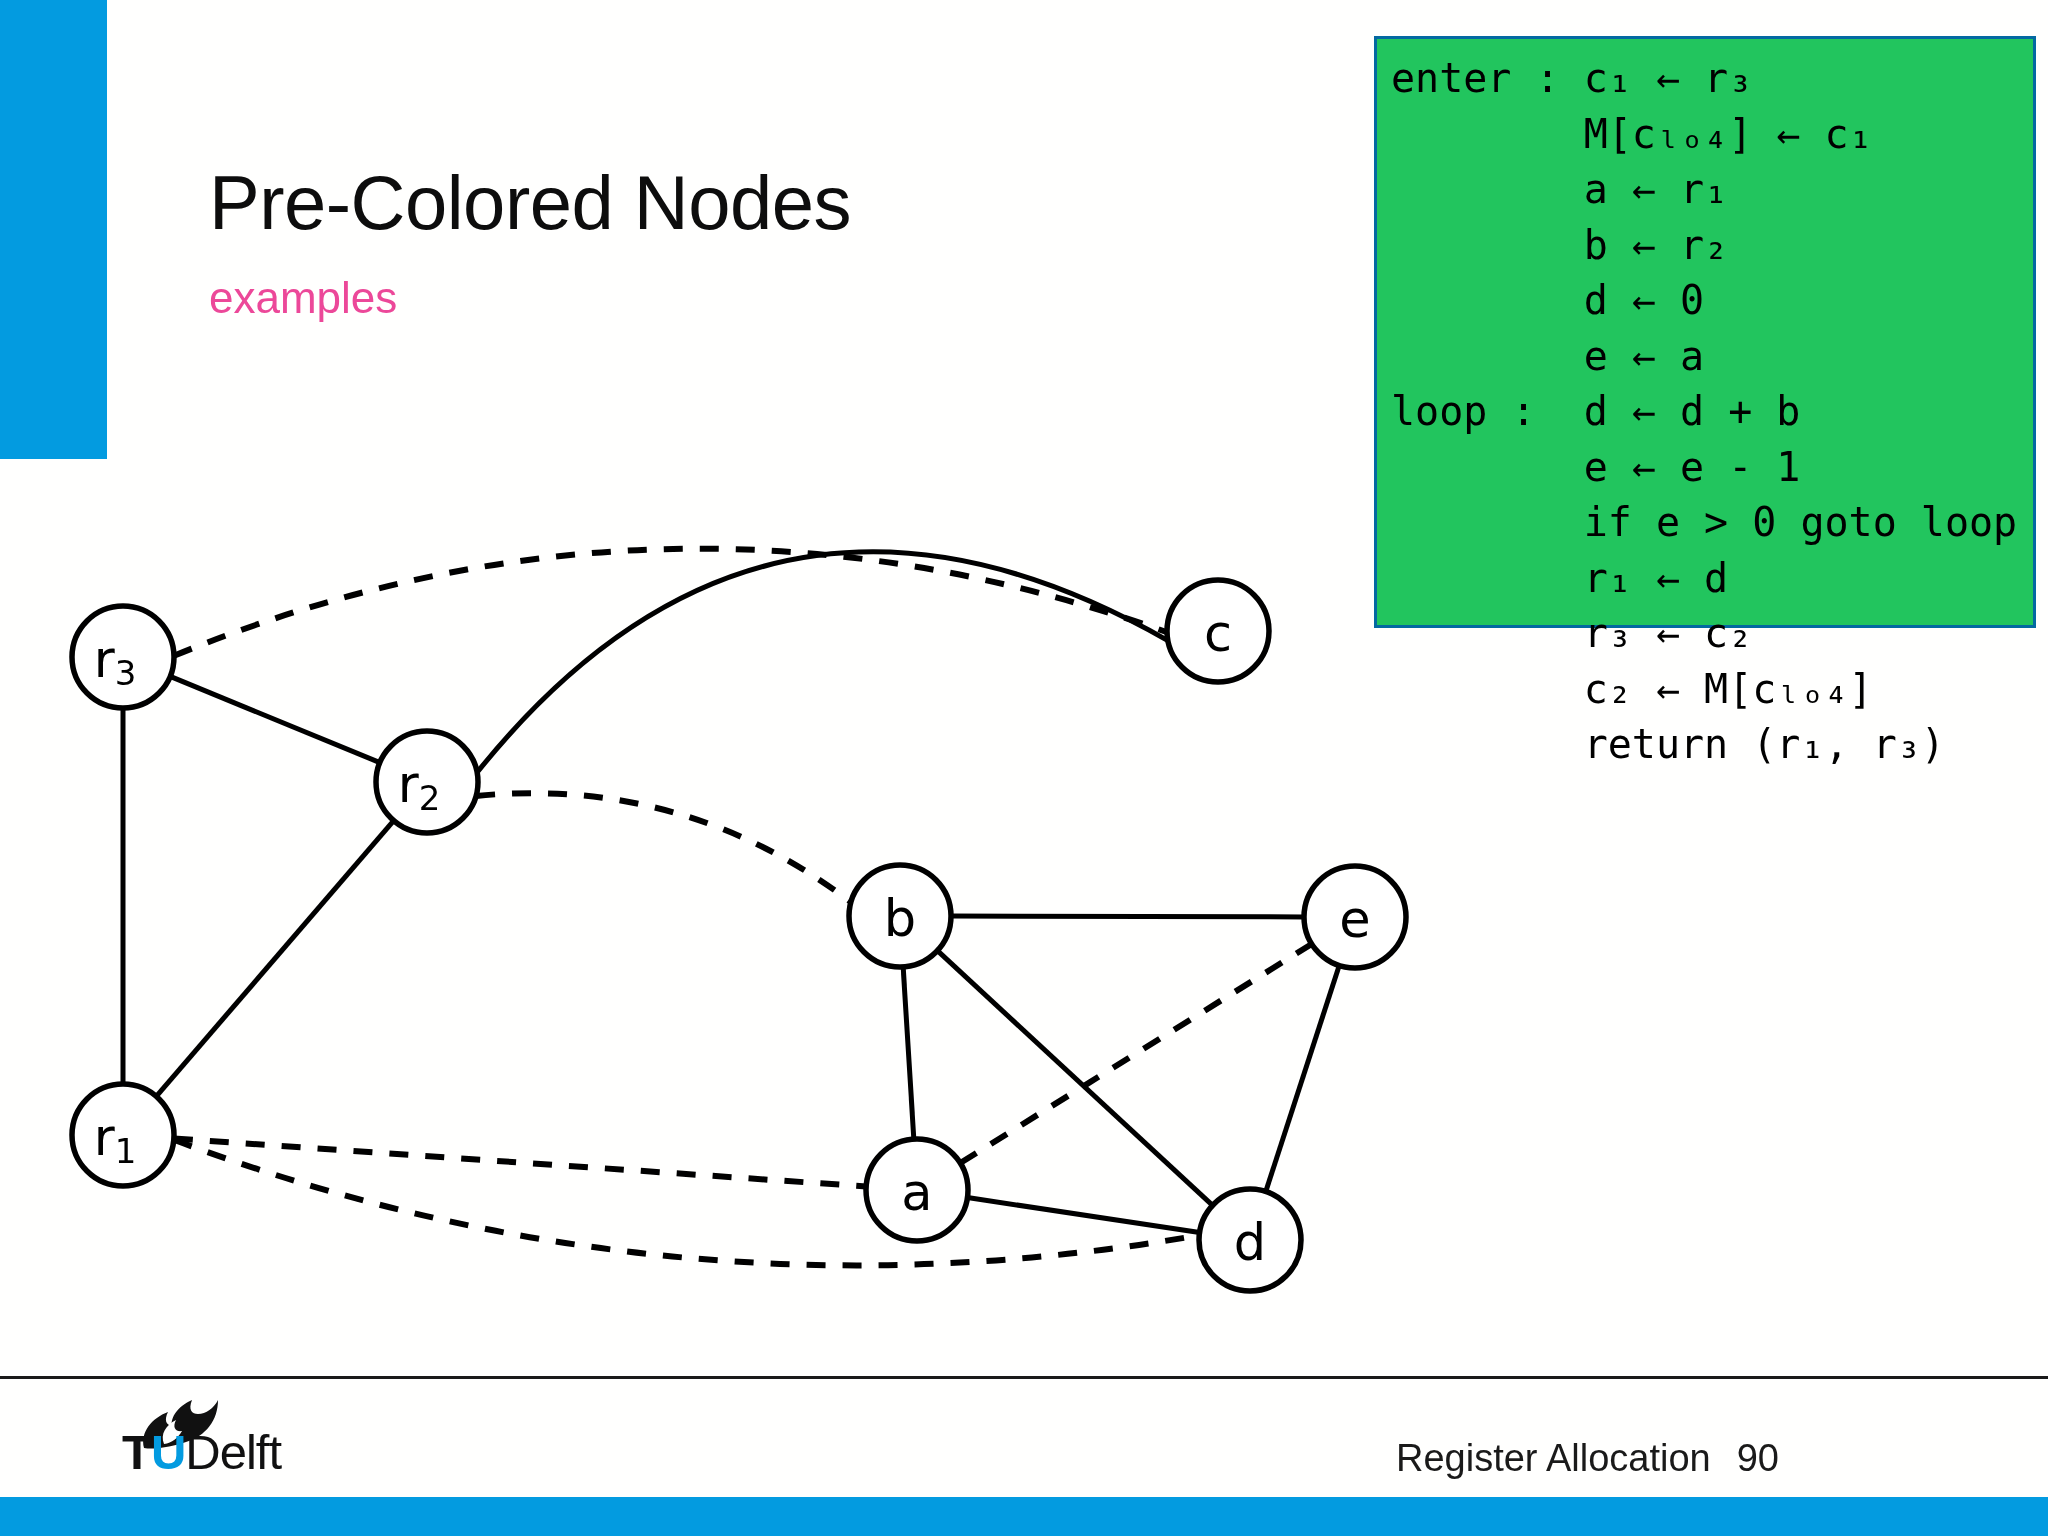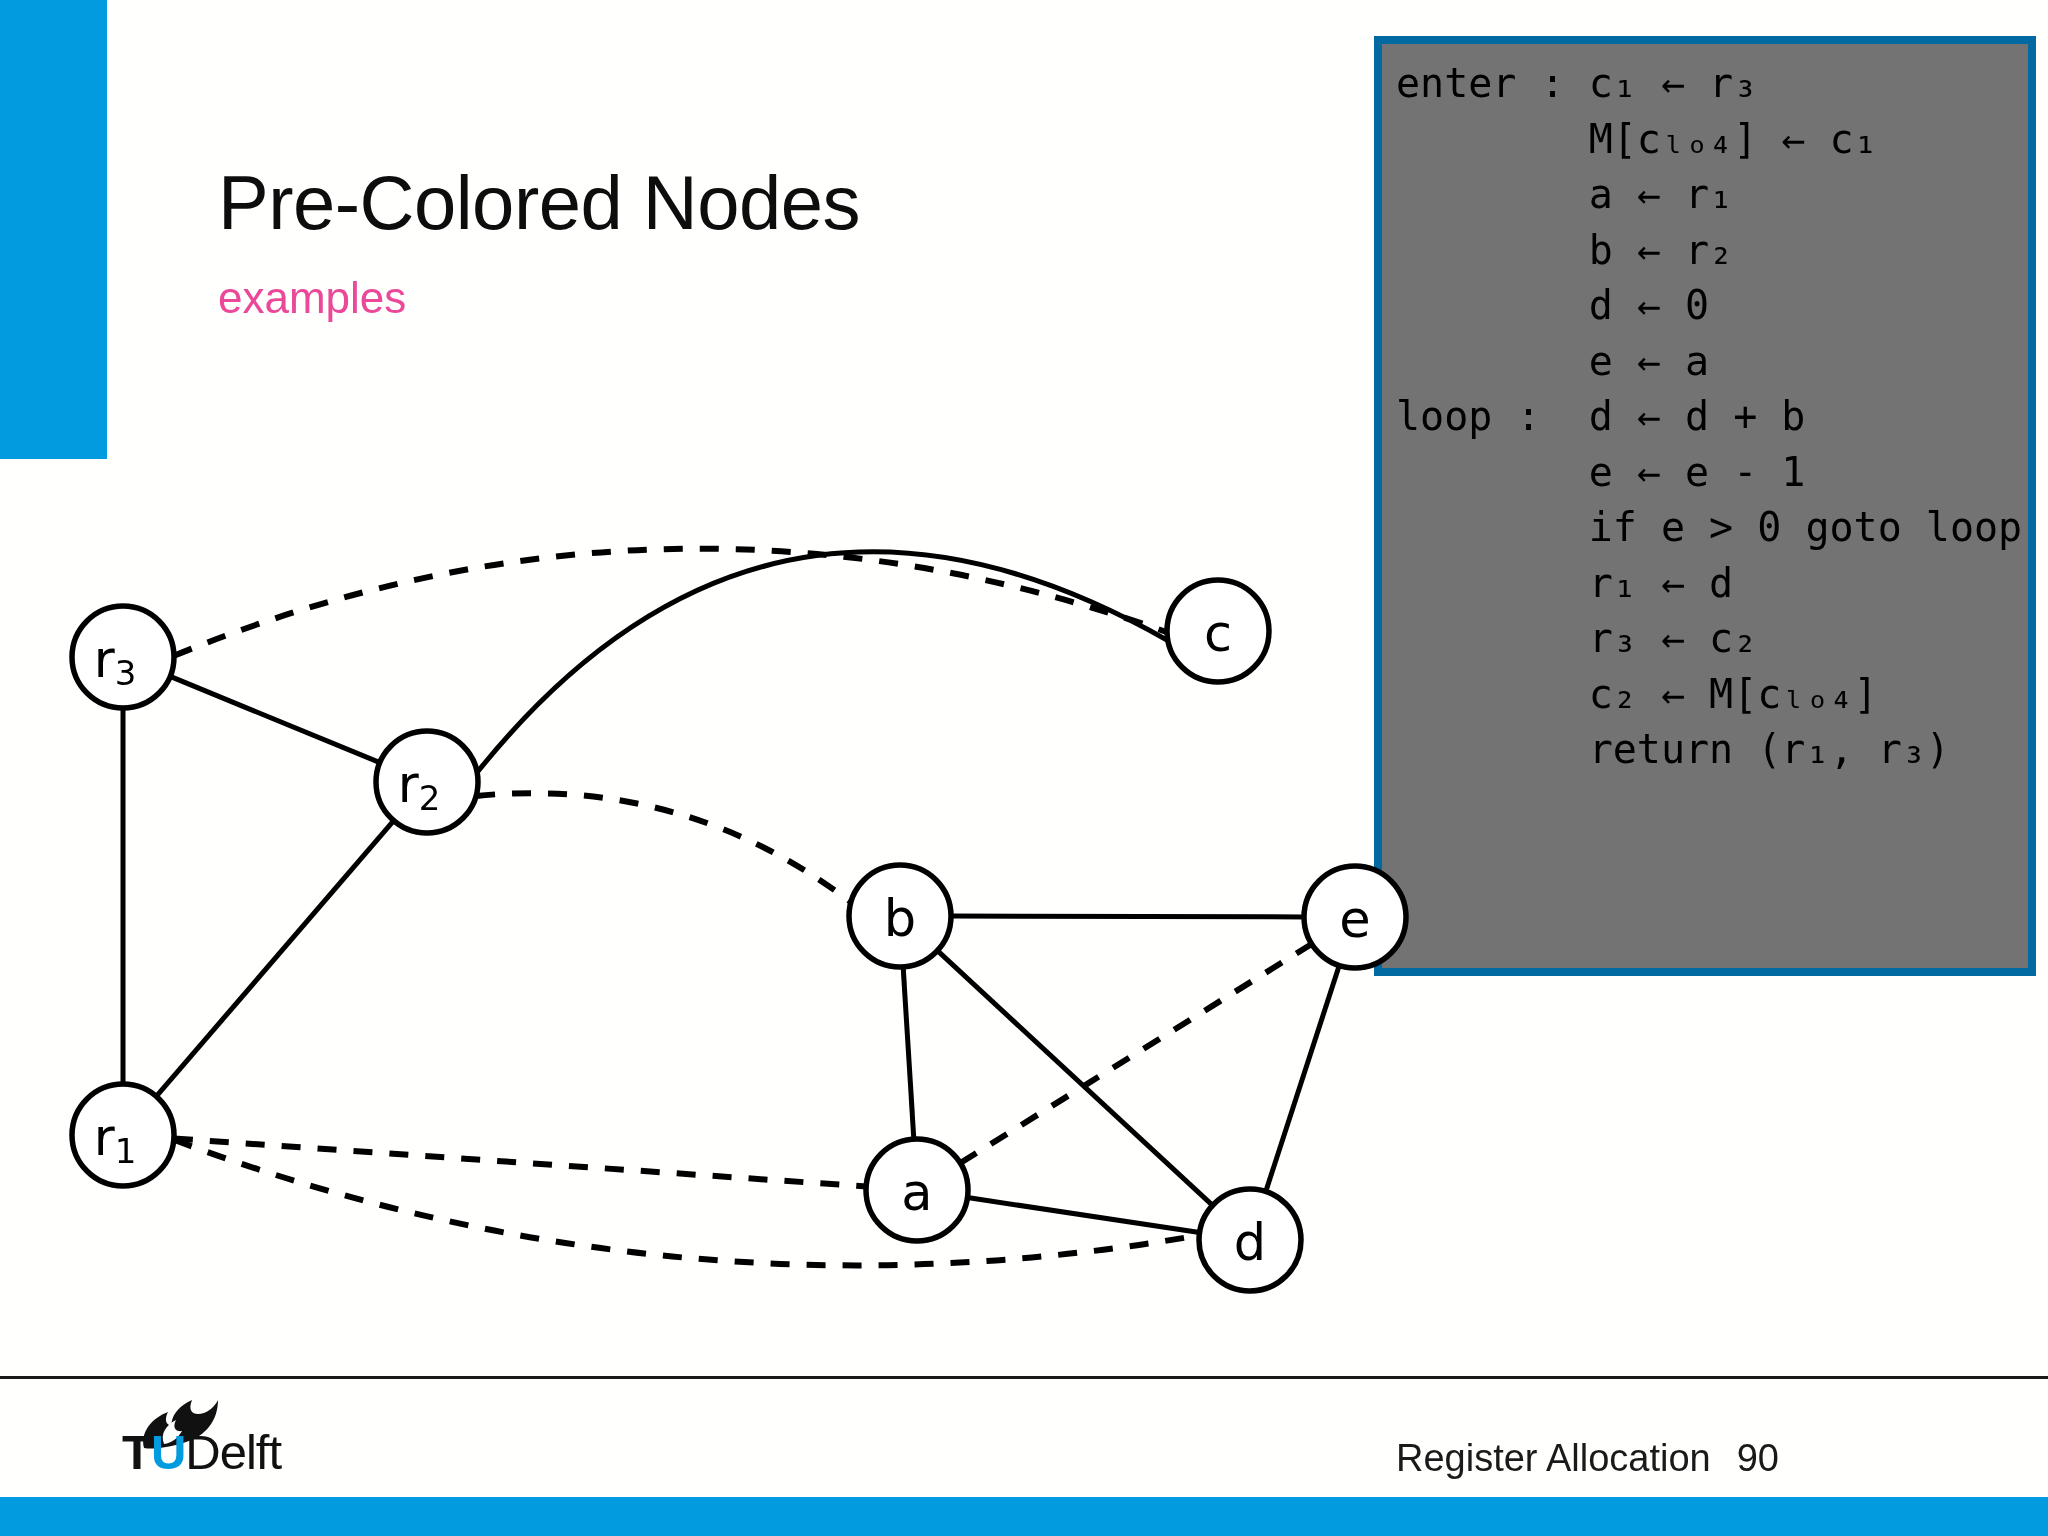--- a/index.html
+++ b/index.html
@@ -22,21 +22,21 @@
     left: 0;
     top: 0;
     width: 107px;
     height: 459px;
     background: #039BE0;
   }
 
   
   #title-block {
     position: absolute;
-    left: 218px;
+    left: 209px;
     top: 160px;
     width: 1000px;
   }
   #slide-title {
     font-size: 76px;
     line-height: 86px;
     color: #0d0d0d;
     font-weight: normal;
     letter-spacing: -0.5px;
     white-space: nowrap;
@@ -49,23 +49,23 @@
     margin-top: 22px;
     white-space: nowrap;
   }
 
   
   #code-box {
     position: absolute;
     left: 1374px;
     top: 36px;
     width: 662px;
-    height: 940px;
-    border: 8px solid #0369a1;
-    background: #737373;
+    height: 592px;
+    border: 3px solid #0369a1;
+    background: #22c55e;
     box-sizing: border-box;
   }
   #code-listing {
     position: absolute;
     left: 14px;
     top: 12px;
     font-family: "DejaVu Sans Mono", "Liberation Mono", monospace;
     font-size: 40px;
     line-height: 55.5px;
     color: #000;

